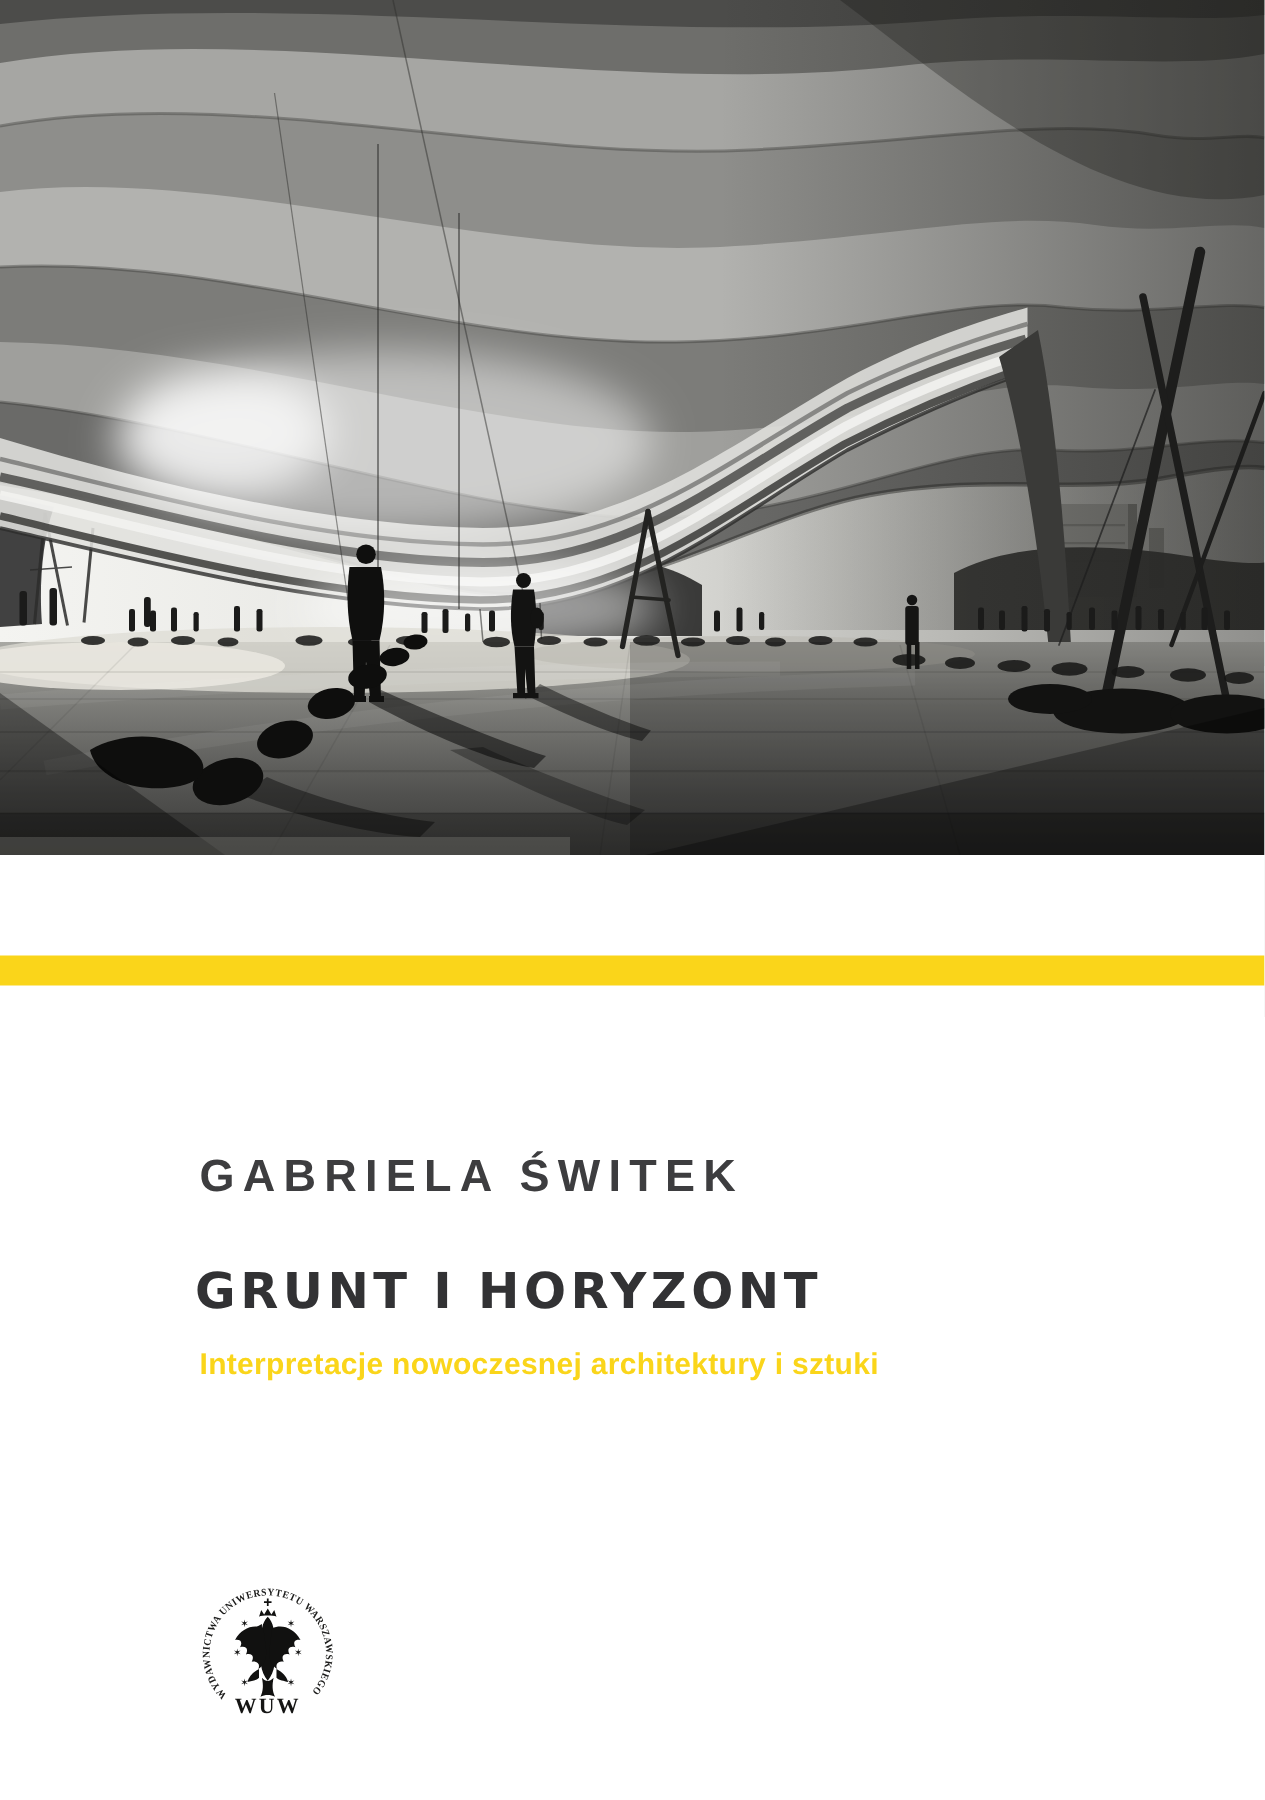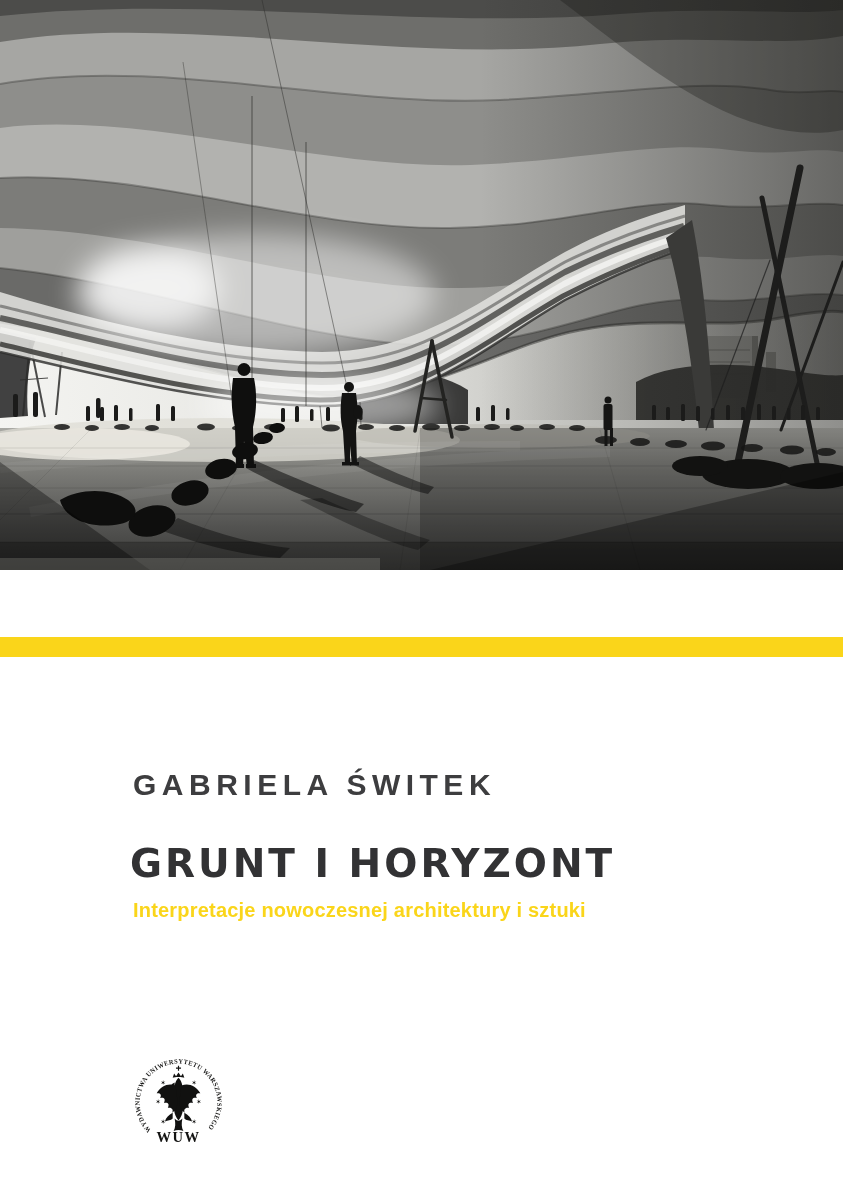--- a/index.html
+++ b/index.html
@@ -13,21 +13,21 @@
   .photo svg{display:block;width:100%;height:100%;}
   .stripe{position:absolute;left:0;top:637px;width:843px;height:20px;background:#FAD51A;}
   .author{
     position:absolute;left:133px;top:768px;
     font-size:30px;font-weight:700;letter-spacing:5.5px;
     color:#3D3D3F;white-space:nowrap;
   }
   .title{
     position:absolute;left:130px;top:841px;margin:0;
     font-family:"DejaVu Sans",sans-serif;
-    font-size:39px;font-weight:800;letter-spacing:3px;
+    font-size:33px;font-weight:800;letter-spacing:3px;
     color:#323234;white-space:nowrap;
   }
   .subtitle{
     position:absolute;left:133px;top:899px;
     font-size:20px;font-weight:700;letter-spacing:0.2px;
     color:#FAD51A;white-space:nowrap;
   }
   .logo{position:absolute;left:130px;top:1056px;width:97px;height:92px;}
   .logo svg{display:block;width:100%;height:100%;}
   .ringtext{font-family:"Liberation Serif",serif;font-size:7px;font-weight:700;fill:#1b1b1a;letter-spacing:0.4px;}

